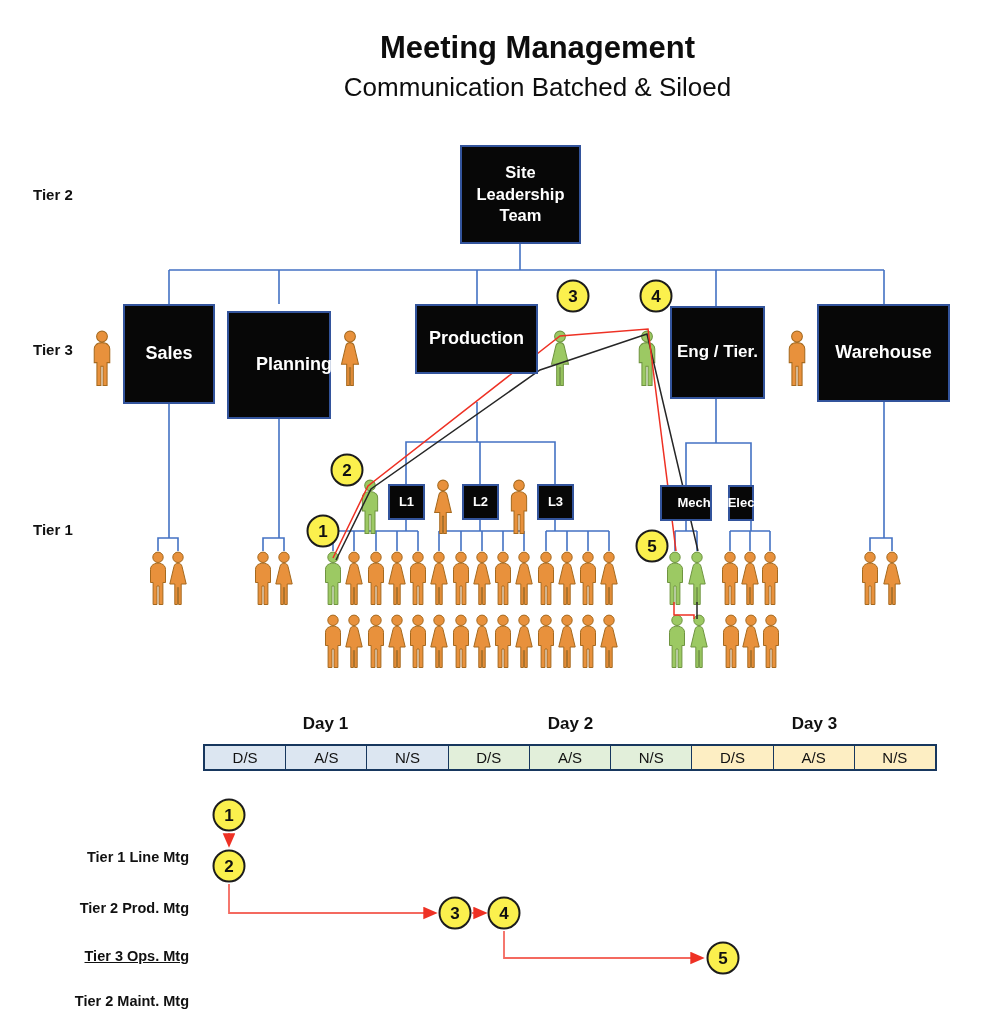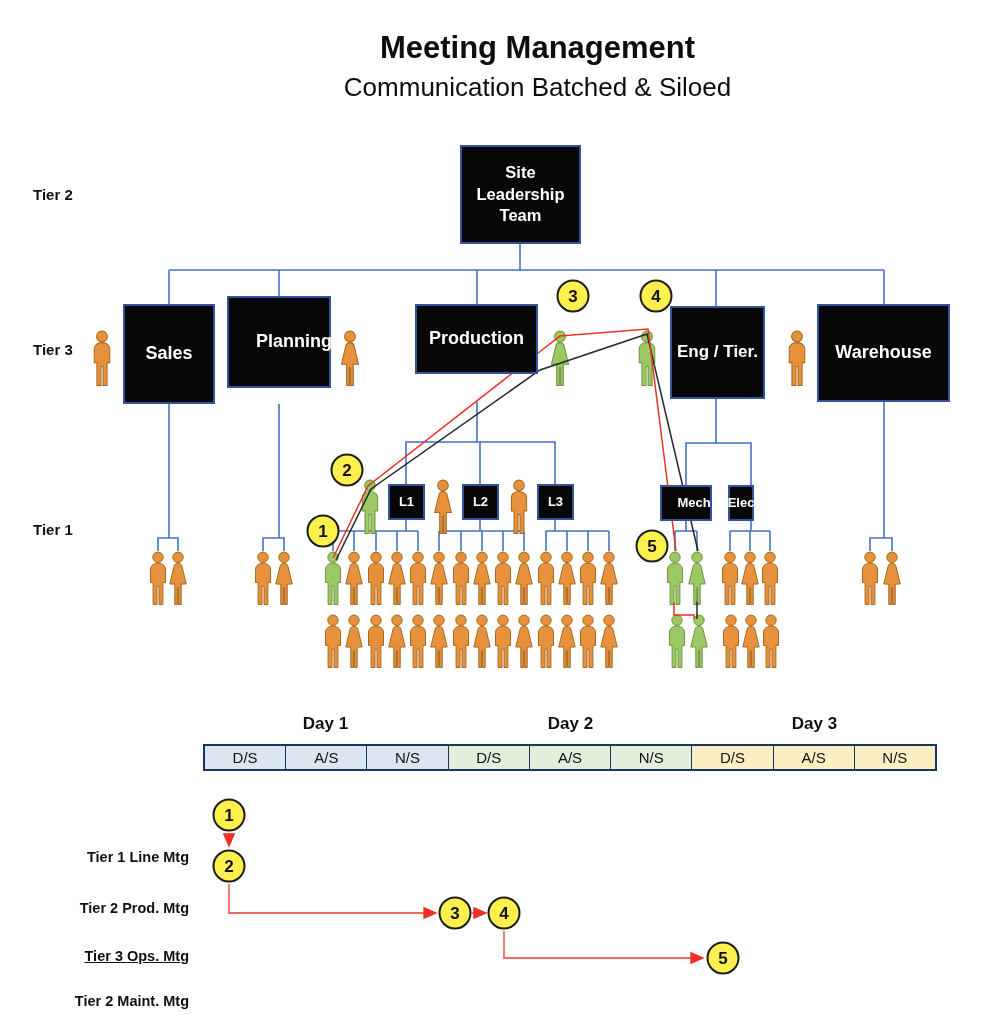--- a/index.html
+++ b/index.html
@@ -171,21 +171,21 @@
     <g>
       <path class="arrow-path" marker-end="url(#ah)" d="M229 833 L229 845"></path>
       <path class="arrow-path" marker-end="url(#ah)" d="M229 884 L229 913 L435 913"></path>
       <path class="arrow-path" marker-end="url(#ah)" d="M472 913 L485 913"></path>
       <path class="arrow-path" marker-end="url(#ah)" d="M504 931 L504 958 L702 958"></path>
     </g>
   </svg>
 
   <div class="box site" style="left:460px;top:145px;width:121px;height:99px;">Site Leadership Team</div>
   <div class="box big" style="left:123px;top:304px;width:92px;height:100px;">Sales</div>
-  <div class="box big" style="left:227px;top:296px;width:104px;height:92px;padding-left:32px;">Planning</div>
+  <div class="box big" style="left:227px;top:311px;width:104px;height:108px;padding-left:32px;">Planning</div>
   <div class="box big" style="left:415px;top:304px;width:123px;height:70px;">Production</div>
   <div class="box big" style="left:670px;top:306px;width:95px;height:93px;font-size:17px;">Eng / Tier.</div>
   <div class="box big" style="left:817px;top:304px;width:133px;height:98px;">Warehouse</div>
   <div class="box small" style="left:388px;top:484px;width:37px;height:36px;">L1</div>
   <div class="box small" style="left:462px;top:484px;width:37px;height:36px;">L2</div>
   <div class="box small" style="left:537px;top:484px;width:37px;height:36px;">L3</div>
   <div class="box small" style="left:660px;top:485px;width:52px;height:36px;padding-left:16px;">Mech</div>
   <div class="box small" style="left:728px;top:485px;width:26px;height:36px;">Elec</div>
 
   <div class="marker" style="left:323px;top:531px;">1</div>

